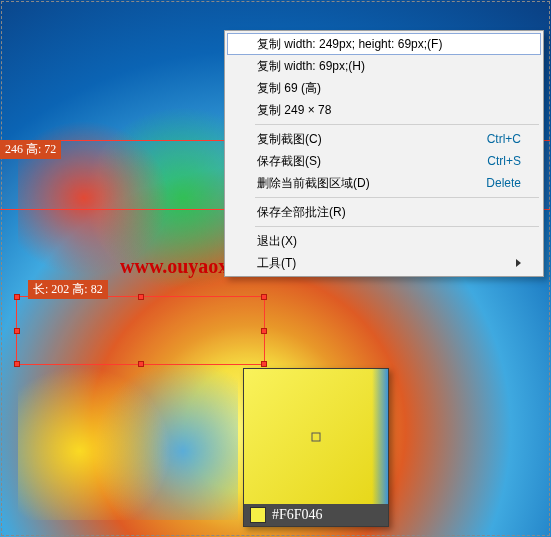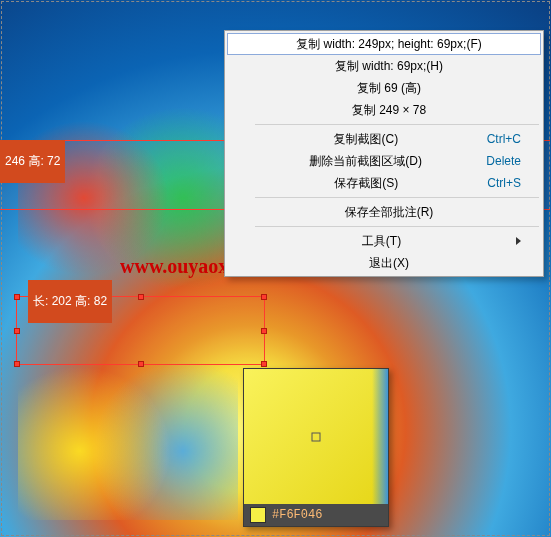--- a/index.html
+++ b/index.html
@@ -23,46 +23,46 @@
     position:absolute; border:1px solid #ff3b2f;
     background: rgba(255,120,90,.04);
   }
   .sel.top { left:0; top:140px; width:550px; height:70px; border-left:none; border-right:none; }
   .sel.bot { left:16px; top:296px; width:249px; height:69px; }
   .sel .handle { position:absolute; width:6px; height:6px; background:#ff3b2f; border:1px solid #b51a0c; }
   .h-tl{left:-3px;top:-3px}.h-tr{right:-3px;top:-3px}.h-bl{left:-3px;bottom:-3px}.h-br{right:-3px;bottom:-3px}
   .h-ml{left:-3px;top:calc(50% - 3px)}.h-mr{right:-3px;top:calc(50% - 3px)}
   .h-mt{top:-3px;left:calc(50% - 3px)}.h-mb{bottom:-3px;left:calc(50% - 3px)}
   .badge {
-    position:absolute; background:#d24a1e; color:#fff; font-size:12px; padding:13px 5px; white-space:nowrap;
-    font-family: Liberation Sans, sans-serif;
+    position:absolute; background:#d24a1e; color:#fff; font-size:12px; padding:1px 5px; white-space:nowrap;
+    font-family: Liberation Serif, serif;
   }
   .menu {
     position:absolute; left:224px; top:30px; width:320px;
     background:#f2f2f2; border:1px solid #a0a0a0; box-shadow: 4px 4px 6px rgba(0,0,0,.25);
     padding:2px;
   }
   .menu-item {
     display:flex; align-items:center; height:22px; padding:0 20px 0 30px; color:#000; cursor:default;
   }
   .menu-item:hover, .menu-item.hl { background:#fff; border:1px solid #8caadb; height:22px; padding:0 19px 0 29px; }
-  .menu-label { flex:1; white-space:nowrap; overflow:hidden; text-overflow:ellipsis;text-align:center; }
+  .menu-label { flex:1; white-space:nowrap; overflow:hidden; text-overflow:ellipsis; }
   .menu-accel { color:#0369a1; margin-left:12px; }
   .menu-sep { height:1px; background:#d0d0d0; margin:3px 2px 3px 28px; }
   .menu-arrow { width:0;height:0;border-top:4px solid transparent;border-bottom:4px solid transparent;border-left:5px solid #333; margin-left:10px; }
   .picker {
     position:absolute; left:243px; top:368px; width:146px;
     background:#555; border:1px solid #3a3a3a; box-shadow:3px 3px 6px rgba(0,0,0,.35);
   }
   .picker .zoom { height:135px; background:linear-gradient(135deg,#f9f25b,#e6d617); position:relative; }
   .picker .zoom .edge { position:absolute; right:0; top:0; bottom:0; width:16px; background:linear-gradient(90deg, rgba(70,150,220,0) 0%, #3f94d6 100%); }
   .picker .zoom .cross { position:absolute; left:50%; top:50%; width:9px; height:9px; transform:translate(-50%,-50%); border:1px solid #555; }
   .picker .info { display:flex; align-items:center; height:22px; background:#4a4a4a; padding:0 6px; gap:6px; }
   .picker .swatch { width:16px; height:16px; border:1px solid #2e2e2e; }
-  .picker .hex { color:#fdba74; font-family: Liberation Mono, monospace; font-size:12px; }
+  .picker .hex { color:#ffffff; font-family: Liberation Serif, serif; font-size:14px; }
   .dash-box { position:absolute; border:1px dashed #888; pointer-events:none; }
 </style>
 </head>
 <body>
 
 <div class="desktop">
   <div class="leaf"></div>
   <div class="dash-box" style="left:1px;top:1px;right:1px;bottom:1px"></div>
 
   <div class="watermark"><span class="ww">www.ouyaoxiazai.com</span></div>
@@ -103,38 +103,38 @@
       </div>
     <div class="menu-item">
         <span class="menu-label">复制 249 × 78</span>
       </div>
     <div class="menu-sep"></div>
     <div class="menu-item">
         <span class="menu-label">复制截图(C)</span>
         <span class="menu-accel">Ctrl+C</span>
       </div>
     <div class="menu-item">
+        <span class="menu-label">保存截图(S)</span>
+        <span class="menu-accel">Ctrl+S</span>
+      </div>
+    <div class="menu-item">
         <span class="menu-label">删除当前截图区域(D)</span>
         <span class="menu-accel">Delete</span>
-      </div>
-    <div class="menu-item">
-        <span class="menu-label">保存截图(S)</span>
-        <span class="menu-accel">Ctrl+S</span>
       </div>
     <div class="menu-sep"></div>
     <div class="menu-item">
         <span class="menu-label">保存全部批注(R)</span>
       </div>
     <div class="menu-sep"></div>
     <div class="menu-item">
+        <span class="menu-label">退出(X)</span>
+      </div>
+    <div class="menu-item">
         <span class="menu-label">工具(T)</span>
         <span class="menu-arrow"></span>
-      </div>
-    <div class="menu-item">
-        <span class="menu-label">退出(X)</span>
       </div>
   </div>
 
   <div class="picker">
     <div class="zoom">
       <div class="edge"></div>
       <div class="cross"></div>
     </div>
     <div class="info">
       <div class="swatch" style="background:#f6f046"></div>

